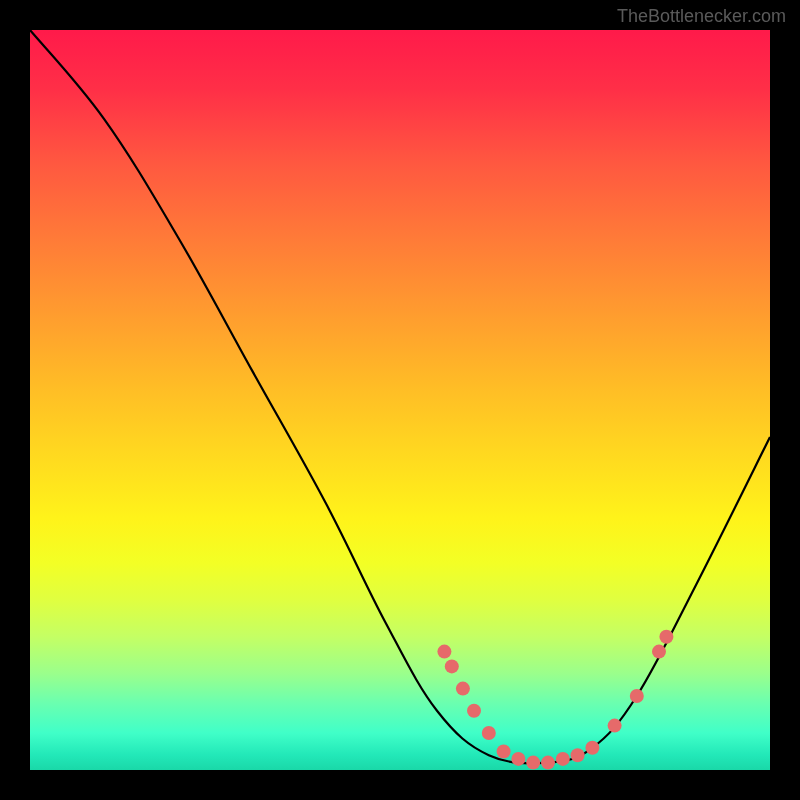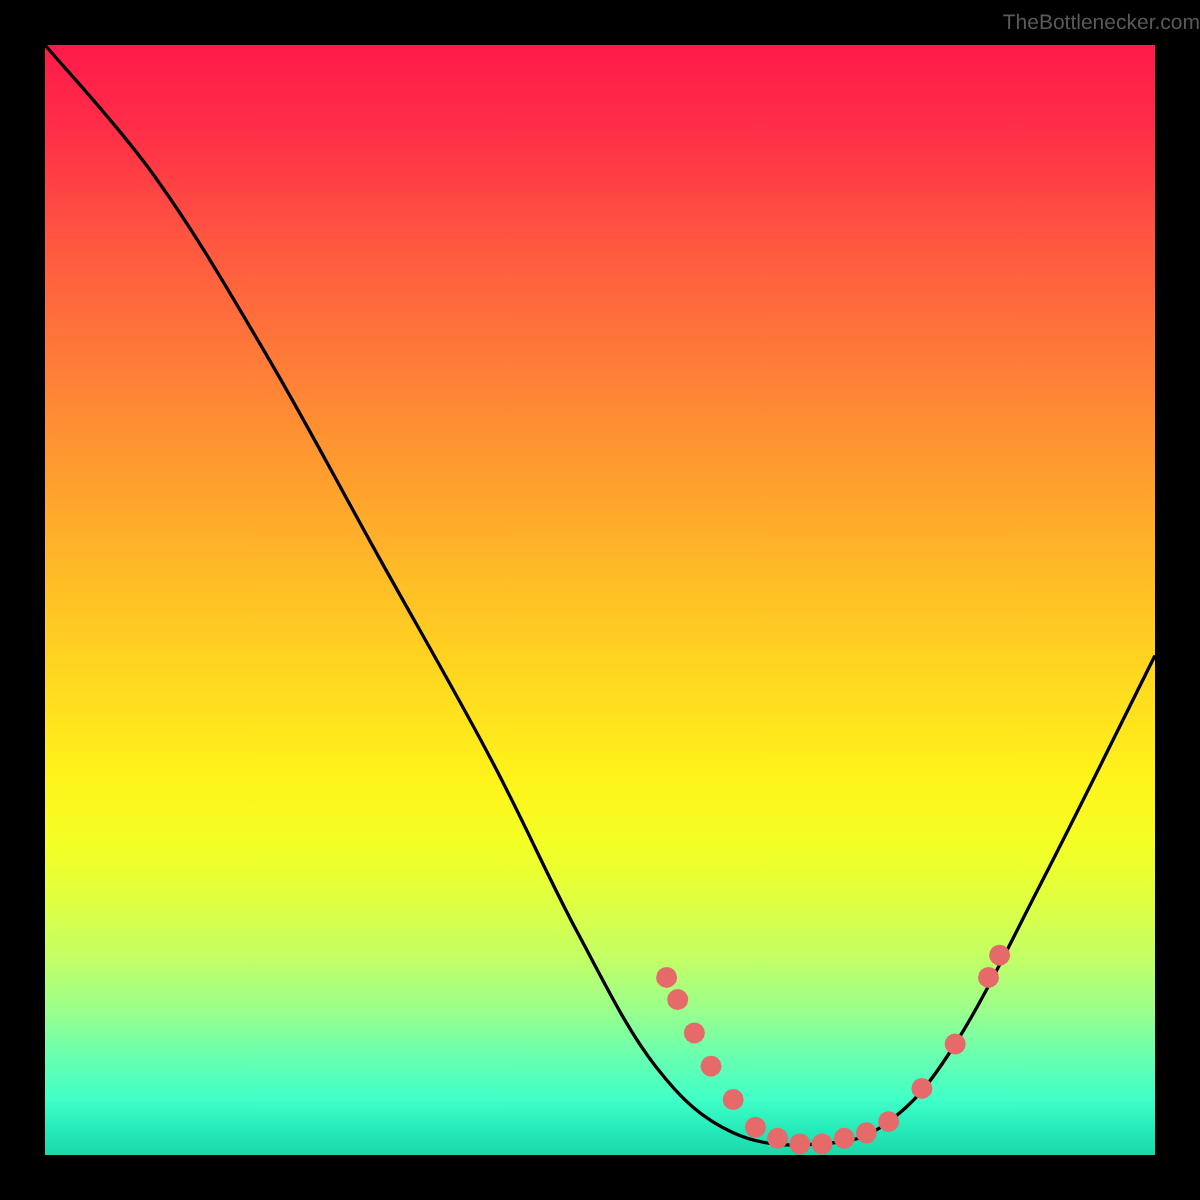--- a/index.html
+++ b/index.html
@@ -6,23 +6,23 @@
   body {
     width: 800px;
     height: 800px;
     background: #000;
     position: relative;
     font-family: Arial, sans-serif;
   }
   .watermark {
     position: absolute;
     top: 6px;
-    right: 0;
+    right: 14px;
     color: #5a5a5a;
-    font-size: 14px;
+    font-size: 18px;
     font-weight: normal;
     z-index: 10;
   }
   .plot-area {
     position: absolute;
     left: 30px;
     top: 30px;
     width: 740px;
     height: 740px;
     overflow: hidden;

